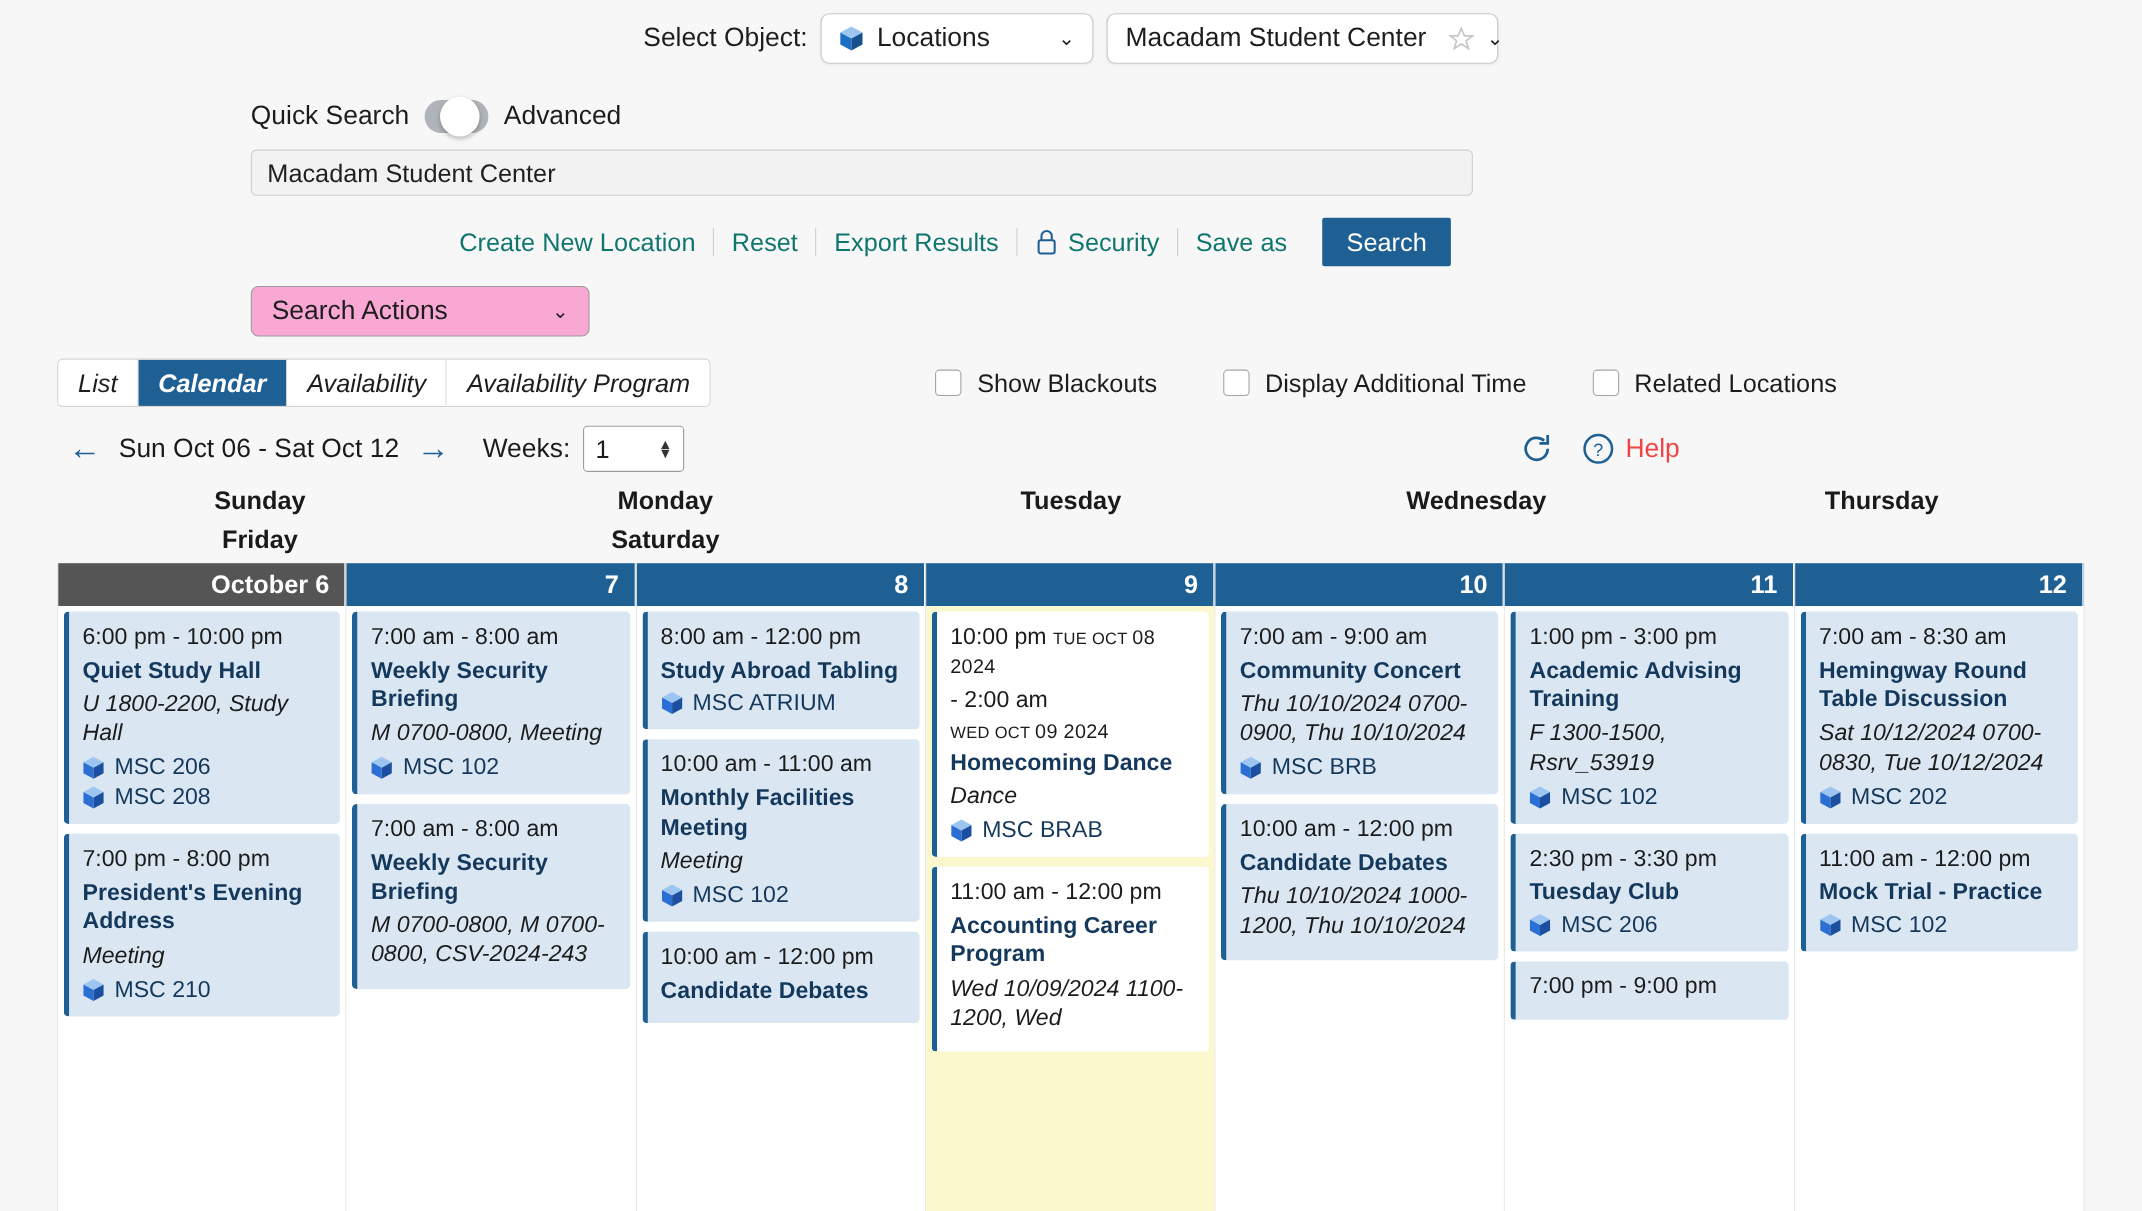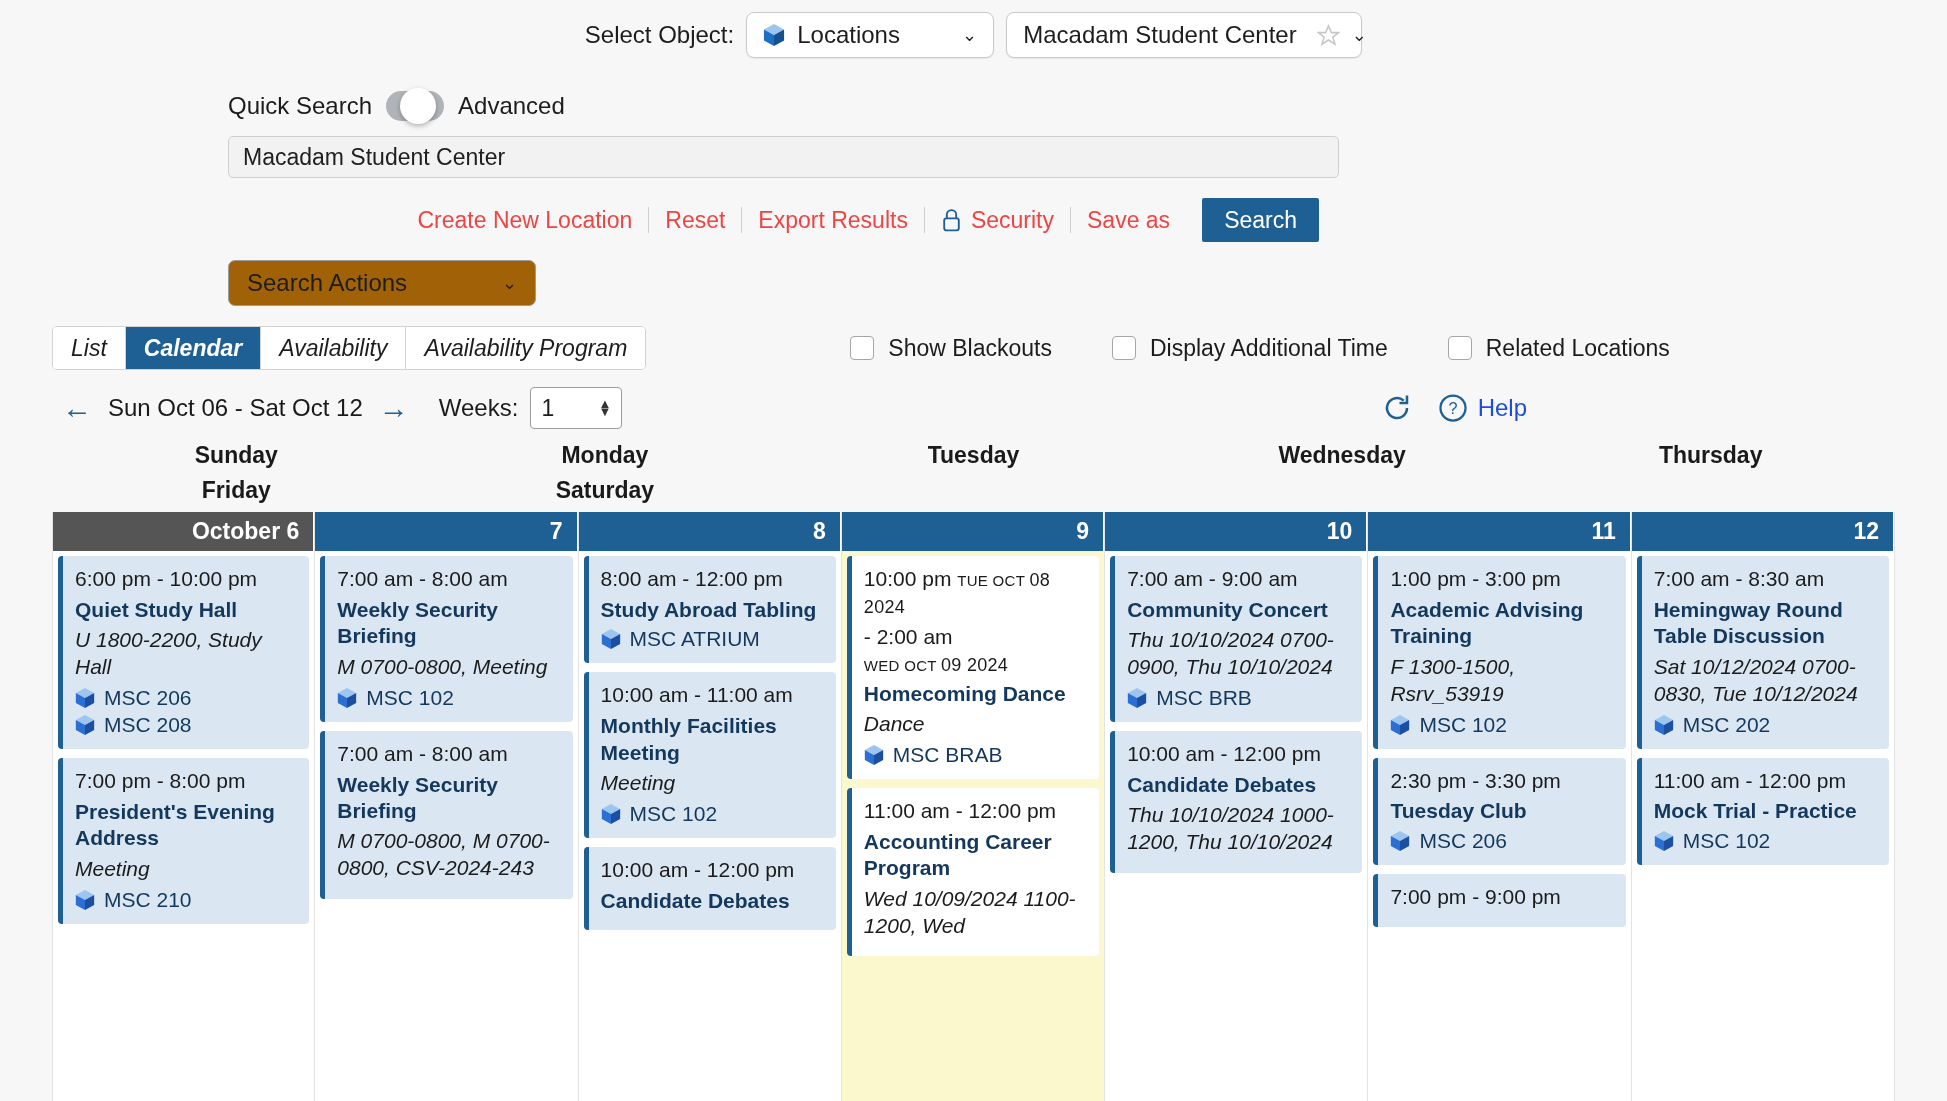--- a/index.html
+++ b/index.html
@@ -53,35 +53,35 @@
     display: flex; align-items: center; padding: 0 14px;
     font-size: 23px; color: #202020;
   }
 
   
   .actions-row {
     display: flex; align-items: center; justify-content: flex-end;
     gap: 0; margin-top: 20px; padding-right: 628px; height: 44px;
   }
   .act-link {
-    font-size: 23px; color: #ef4444; padding: 0 16px; white-space: nowrap;
+    font-size: 23px; color: #0f766e; padding: 0 16px; white-space: nowrap;
     display: flex; align-items: center; gap: 9px;
   }
   .divider-v { width: 1px; height: 26px; background: #cfcfcf; }
   .lock-ico { width: 21px; height: 25px; }
   .search-btn {
     background: #1f6094; color: #fff; font-size: 23px;
     height: 44px; padding: 0 22px; display: flex; align-items: center;
     margin-left: 16px; border-radius: 2px;
   }
 
   
   .sa-row { padding-left: 228px; margin-top: 18px; }
   .sa-btn {
-    width: 308px; height: 46px; background: #a16207;
+    width: 308px; height: 46px; background: #f9a8d4;
     border: 1px solid #9c9c9c; border-radius: 7px;
     display: flex; align-items: center; padding: 0 18px;
     font-size: 24px; color: #1d1d1d;
   }
 
   
   .tabs-row {
     display: flex; align-items: center;
     margin-top: 20px; padding-left: 52px; height: 44px;
   }
@@ -114,21 +114,21 @@
     font-size: 23px; position: relative;
   }
   .spin .arrows {
     margin-left: auto; display: flex; flex-direction: column;
     line-height: 8px; font-size: 13px; color: #333;
   }
   .nav-right { margin-left: auto; display: flex; align-items: center; gap: 26px; padding-right: 420px; }
   .refresh-ico { width: 30px; height: 30px; }
   .help-wrap { display: flex; align-items: center; gap: 10px; }
   .help-ico { width: 30px; height: 30px; }
-  .help-txt { font-size: 24px; color: #1d4ed8; }
+  .help-txt { font-size: 24px; color: #ef4444; }
 
   
   .cal { margin-top: 10px; padding: 0 52px; }
   .dow-row { display: grid; grid-template-columns: repeat(5, 1fr); }
   .dow {
     text-align: center; font-size: 23px; font-weight: 700;
     color: #1a1a1a; padding-bottom: 8px;
   }
   .grid { display: grid; grid-template-columns: repeat(7, 1fr); gap: 0; }
   .daycol { border-right: 1px solid #e3e3e3; }

